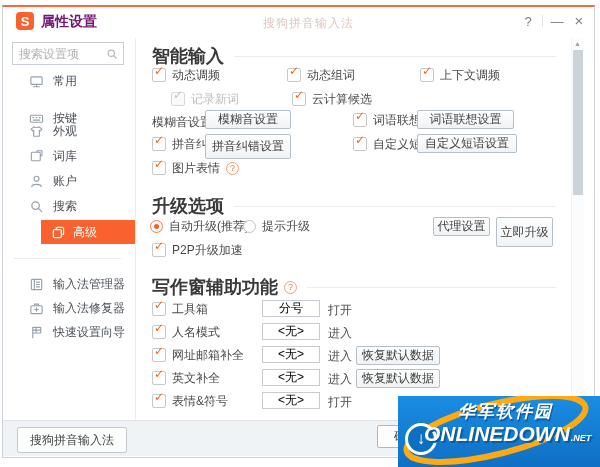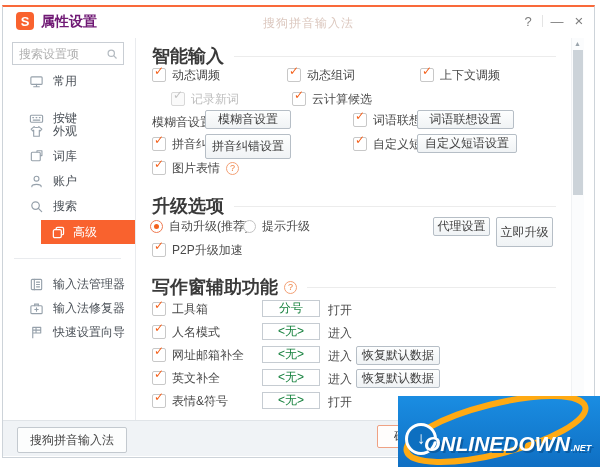--- a/index.html
+++ b/index.html
@@ -45,39 +45,39 @@
   .rgroup{display:flex;align-items:center;gap:6px;font-size:12px;color:#4a4a4a;height:14px;white-space:nowrap;}
   .radio{width:11px;height:11px;border:1px solid #c3c3c3;border-radius:50%;background:#fff;
          display:flex;align-items:center;justify-content:center;flex:0 0 auto;}
   .radio.on{border-color:#ef7a50;}
   .radio.on i{width:5px;height:5px;border-radius:50%;background:#f4611c;}
   .btn{background:linear-gradient(#fdfefe,#f0f3f5);border:1px solid #b6bec6;border-radius:2px;
        font-size:12px;color:#3f3f3f;display:flex;align-items:center;justify-content:center;box-sizing:border-box;}
   .helpq{width:13px;height:13px;border:1px solid #f3a075;border-radius:50%;color:#f08040;font-size:9px;
          display:flex;align-items:center;justify-content:center;box-sizing:border-box;}
   .plain{font-size:12px;color:#4a4a4a;white-space:nowrap;}
-  .hotkey{width:58px;height:17px;border:1px solid #c6ccd2;background:#fff;font-size:12px;color:#15803d;
+  .hotkey{width:58px;height:17px;border:1px solid #c6ccd2;background:#fff;font-size:12px;color:#000000;
           display:flex;align-items:center;justify-content:center;box-sizing:border-box;}
   
   .track{left:571px;top:38px;width:13px;height:382px;background:#fbfcfd;border-left:1px solid #f0f2f4;box-sizing:border-box;}
   .thumb{left:573px;top:50px;width:10px;height:145px;background:#ccd3d9;}
   .sarrow{left:574px;top:40px;font-size:7px;color:#9aa4ac;}
   
   .footer{left:3px;top:420px;width:591px;height:36px;background:#f0f3f6;border-top:1px solid #e0e4e8;box-sizing:border-box;}
   .okbtn{left:377px;top:425px;width:58px;height:23px;background:#fffdfc;border:1px solid #efa183;border-radius:2px;
          font-size:12px;color:#3c3c3c;display:flex;align-items:center;justify-content:center;box-sizing:border-box;}
   
   .wm{left:398px;top:396px;width:202px;height:71px;background:linear-gradient(180deg,#1a8de2,#0f6fc3);overflow:hidden;}
   .wm svg.swoosh{position:absolute;left:0;top:0;}
   .wm-badge{position:absolute;left:7px;top:27px;width:32px;height:32px;border:3px solid #fff;border-radius:50%;
             background:#0d6fc0;box-sizing:border-box;display:flex;align-items:center;justify-content:center;
             color:#fff;font-weight:800;font-size:17px;}
   .wm-l1{position:absolute;left:60px;top:4px;color:#fff;font-weight:800;font-style:italic;font-size:17px;
          letter-spacing:2px;text-shadow:1px 2px 0 #0b5ca3;}
-  .wm-l2{position:absolute;left:26px;top:36px;color:#fff;font-weight:800;font-style:italic;font-size:21px;
+  .wm-l2{position:absolute;left:26px;top:26px;color:#fff;font-weight:800;font-style:italic;font-size:21px;
          letter-spacing:0px;text-shadow:2px 2px 0 #0b5ca3;display:flex;align-items:baseline;text-align:right;}
   .wm-l2 .net{font-size:9px;margin-left:1px;}
   svg.i{display:block;}
 </style>
 </head>
 <body>
 
 <div id="root">
 
   <div class="abs frame"></div>
@@ -347,19 +347,20 @@
 
   <div class="abs track"></div>
   <div class="abs sarrow">▲</div>
   <div class="abs thumb"></div>
 
   <div class="abs wm">
     <svg class="swoosh" width="202" height="71" viewBox="0 0 202 71">
       <ellipse cx="98" cy="33" rx="92" ry="25" transform="rotate(-14 98 33)" fill="none" stroke="#ffaa13" stroke-width="6"></ellipse>
     </svg>
     <div class="wm-badge">↓</div>
+    <div class="wm-l1">华军软件园</div>
     <div class="wm-l2">
       <span>ONLINEDOWN</span>
       <span class="net">.NET</span>
     </div>
   </div>
 
 </div>
 
 </body></html>

